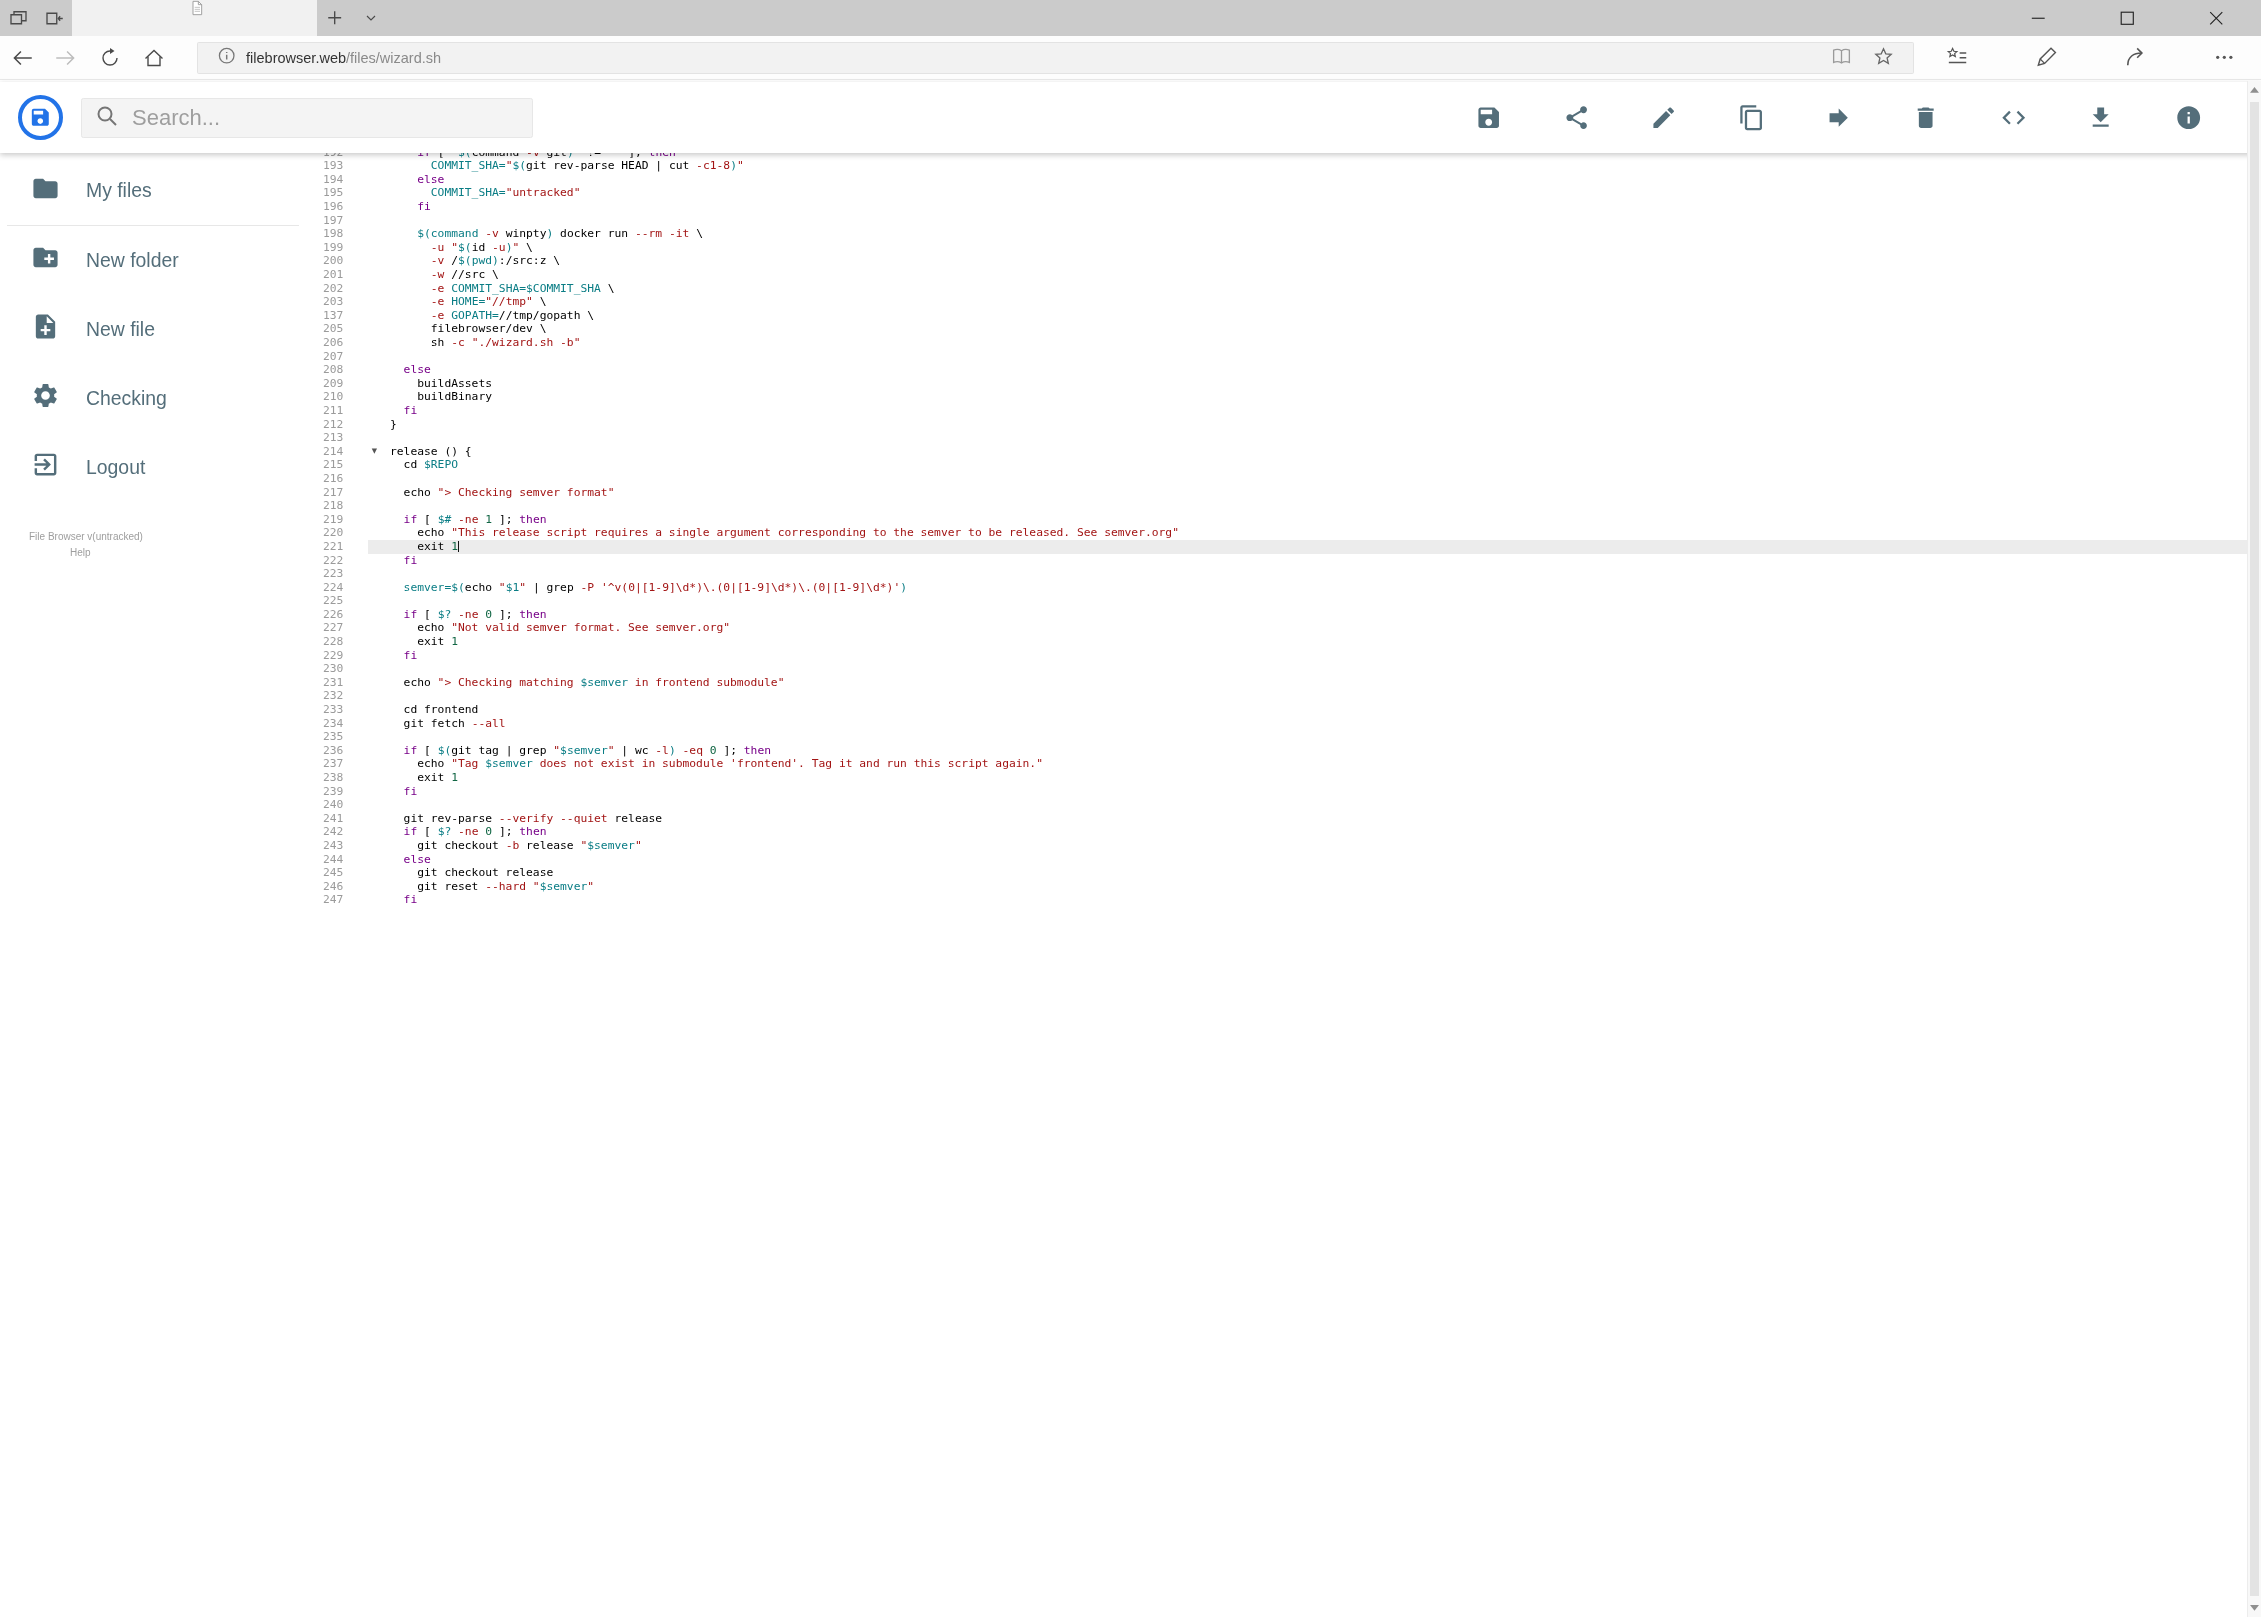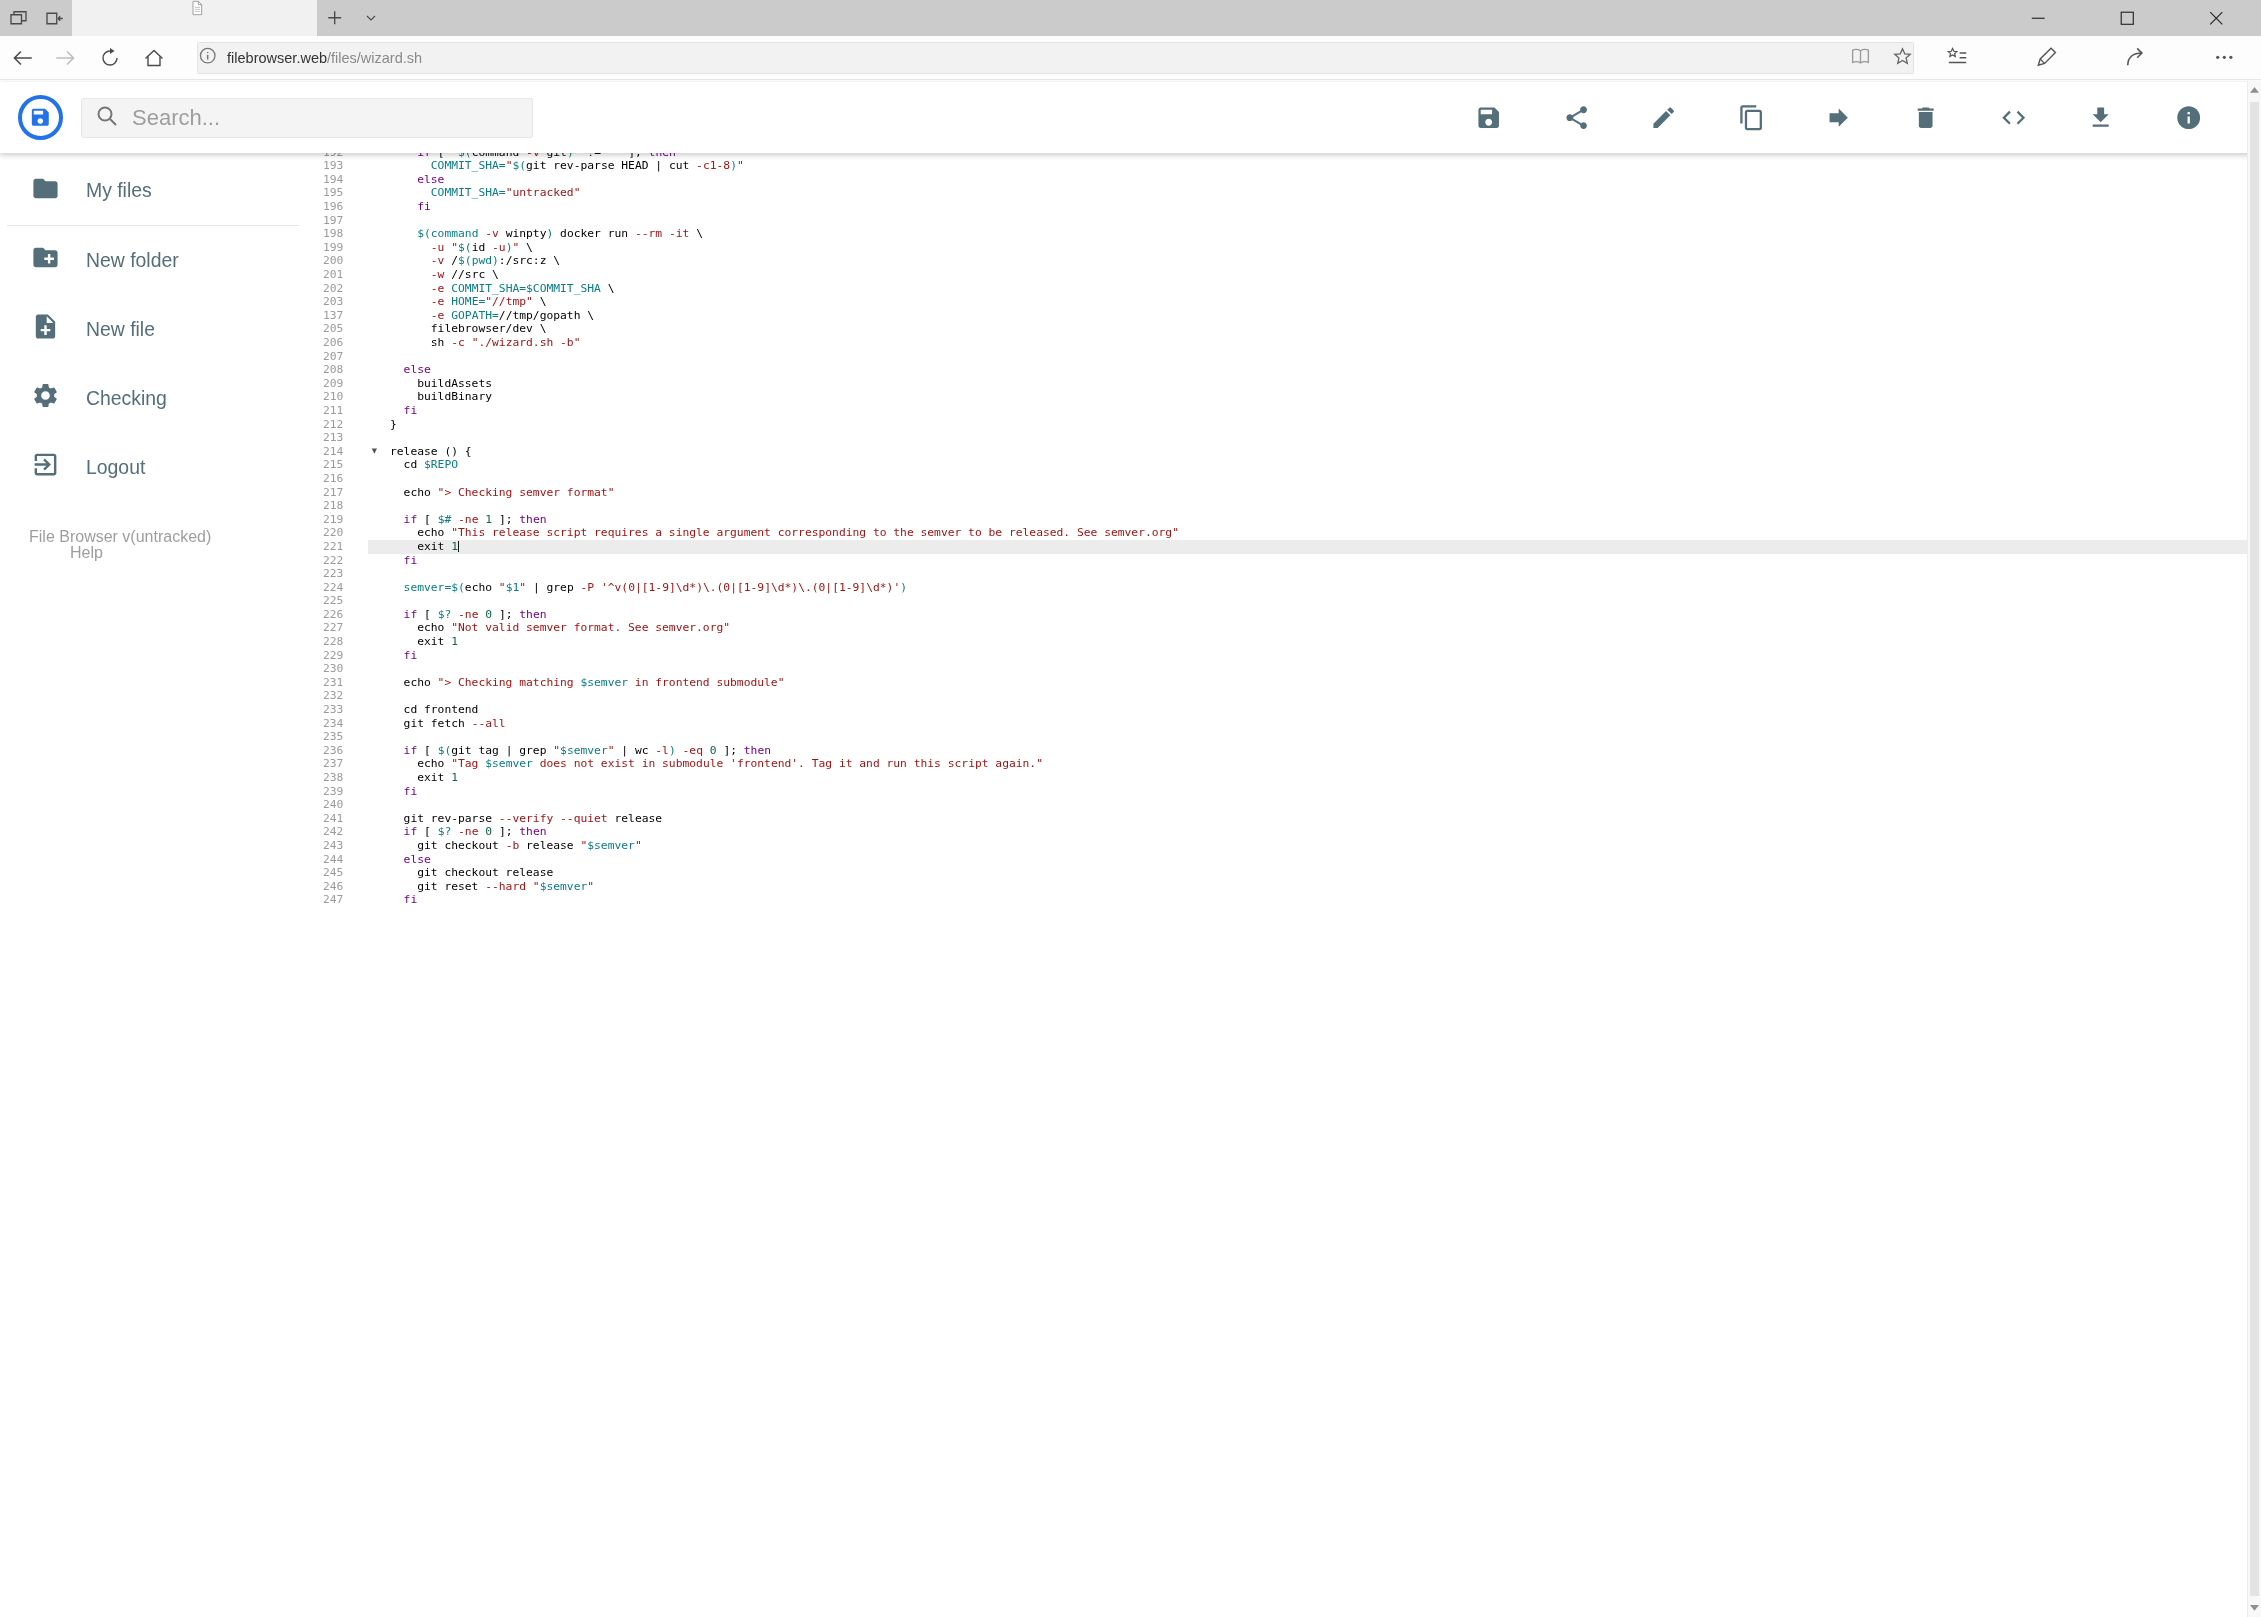--- a/index.html
+++ b/index.html
@@ -18,21 +18,21 @@
   .newtab,.tabchev{width:36px;}
   .win-controls{margin-left:auto;display:flex;}
   .win-controls .tbtn{width:89px;height:36px;}
 
   
   .navbar{position:absolute;top:36px;left:0;right:0;height:44px;background:#fdfdfd;
           border-bottom:0.8px solid #e9e9e9;display:flex;align-items:center;box-sizing:border-box;}
   .navbtn{width:44px;height:44px;display:flex;align-items:center;justify-content:center;
           border:none;background:transparent;cursor:pointer;padding:0;}
   .addressbar{flex:1;height:32px;margin-left:21px;background:#f2f2f2;border:0.8px solid #e3e3e3;
-              border-radius:1.6px;display:flex;align-items:center;padding:0 0;box-sizing:border-box;}
+              border-radius:1.6px;display:flex;align-items:center;padding:0 19px;box-sizing:border-box;}
   .url{margin-left:9.7px;font-size:14.5px;white-space:nowrap;}
   .url-domain{color:#333;}
   .url-path{color:#8a8a8a;}
   .bar-right{margin-left:auto;display:flex;align-items:center;gap:21px;}
   .nav-right{display:flex;align-items:center;gap:57px;padding:0 21px 0 27.4px;}
 
   
   .appheader{position:absolute;top:82px;left:0;right:0;height:71px;background:#fff;
              box-shadow:0 2.4px 5.7px rgba(0,0,0,.22);z-index:5;display:flex;align-items:center;}
   .logo{width:45px;height:45px;margin-left:18px;border-radius:50%;border:4px solid var(--brand-blue,#2273e8);
@@ -42,21 +42,21 @@
   .search-ph{font-size:22px;color:#9e9e9e;}
   .toolbar{margin-left:auto;display:flex;align-items:center;gap:60px;padding-right:59px;}
   .toolbar .tbtn svg{display:block;}
 
   
   .sidebar{position:absolute;top:153px;left:0;width:323px;bottom:0;background:#fff;}
   .sb-item{height:69px;display:flex;align-items:center;padding-left:31px;gap:26px;
            color:var(--ui-gray,#546e7a);font-size:19.4px;cursor:pointer;}
   .sb-item:first-child{margin-top:3.2px;}
   .sb-divider{height:0.8px;background:#e7e7e7;margin:0 24px 0 6.5px;}
-  .sb-footer{position:absolute;top:376px;left:29px;font-size:16px;color:#9e9e9e;line-height:16px;}
+  .sb-footer{position:absolute;top:376px;left:29px;font-size:10px;color:#9e9e9e;line-height:16px;}
   .sb-help{cursor:pointer;padding-left:41px;}
 
   
   .editor{position:absolute;top:153px;left:323px;right:13.7px;bottom:0;background:#fff;overflow:hidden;
           font-family:"DejaVu Sans Mono",monospace;font-size:11.3px;}
   .cm-lines{margin-top:-7.3px;}
   .cm-row{display:flex;height:13.6px;line-height:13.6px;}
   .cm-ln{width:45px;flex:none;text-align:left;color:#9b9b9b;}
   .cm-body{flex:1;display:flex;min-width:0;}
   .cm-body.active{background:var(--active-line,#ececec);}

